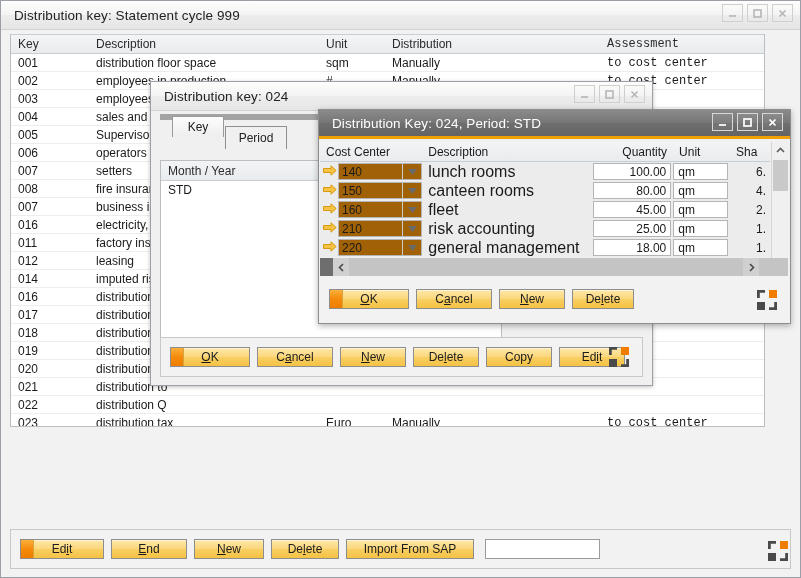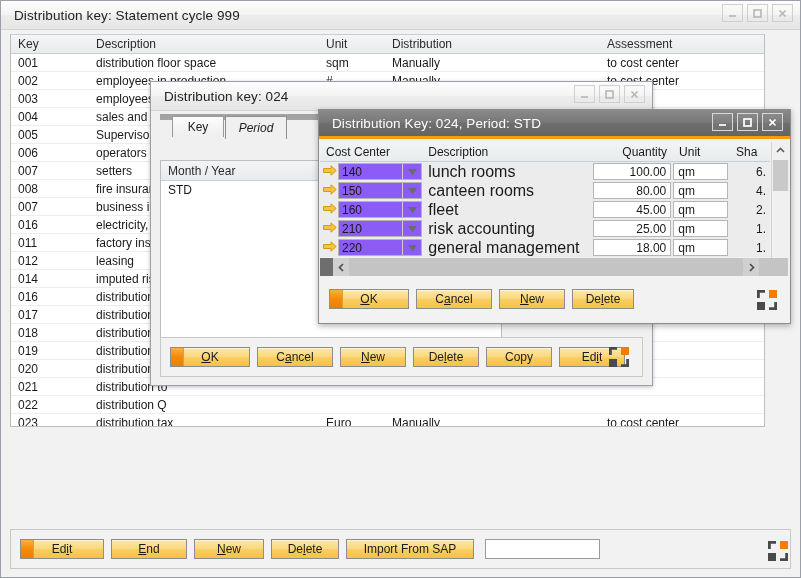--- a/index.html
+++ b/index.html
@@ -62,21 +62,21 @@
   .grid-row{display:flex;height:18px;box-sizing:border-box;align-items:center;border-bottom:1px solid #e6e6e6;}
   .grid-row .cell{padding-left:7px;box-sizing:border-box;overflow:hidden;white-space:nowrap;font-size:12px;}
 
   
   .mainlist{position:absolute;left:9px;top:33px;width:755px;height:393px;
             border:1px solid #b9bec2;border-top:none;background:#fff;overflow:hidden;}
   .mainlist .c-key{width:78px;}
   .mainlist .c-desc{width:230px;}
   .mainlist .c-unit{width:66px;}
   .mainlist .c-dist{width:215px;}
-  .mainlist .c-assess{width:150px;}
+  .mainlist .c-assess{width:150px;font-family:Liberation Mono, monospace;}
   .mainlist .grid-row{border-bottom:1px solid #ededed;}
 
   
   .bottombar{
     position:absolute;left:9px;right:9px;bottom:8px;height:38px;
     background:#f2f2f2;border:1px solid #c8c8c8;
     display:flex;align-items:center;padding-left:9px;
   }
   .corner-logo{position:absolute;right:12px;bottom:16px;}
 
@@ -108,21 +108,21 @@
   }
   .tabstrip{position:absolute;left:9px;top:32px;width:342px;height:23px;}
   .tabstrip .tabline{position:absolute;left:0;top:0;width:342px;height:6px;background:#a3a3a3;}
   .tab{
     position:absolute;top:2px;height:21px;box-sizing:border-box;
     border:1px solid #9a9a9a;border-bottom:none;
     display:flex;align-items:center;justify-content:center;
     font-size:12px;color:#222;padding:0 10px;
     background:linear-gradient(to bottom,#fcfcfc 0%,#eeeeee 100%);
   }
-  .tab.active{background:#f0f0f0;border-color:#8f8f8f;height:23px;top:2px;font-style:italic;}
+  .tab.active{background:#f0f0f0;border-color:#8f8f8f;height:23px;top:12px;}
   .d2list{position:absolute;left:9px;top:54px;width:342px;height:197px;background:#fff;border:1px solid #b9bec2;overflow:hidden;margin-top:24px;}
   .d2list .c-my{width:176px;}
   .d2list .c-de{width:164px;}
   .d2-bottom{
     position:absolute;left:9px;right:9px;bottom:8px;height:38px;
     background:#f2f2f2;border:1px solid #c8c8c8;
     display:flex;align-items:center;padding-left:9px;
   }
 
   
@@ -135,21 +135,21 @@
   .d3head{
     display:flex;height:19px;align-items:center;
     background:linear-gradient(to bottom,#f2f4f5 0%,#e9ecee 100%);
     border-bottom:1px solid #c9ced2;
   }
   .d3head .cell{font-size:12px;padding-left:6px;box-sizing:border-box;white-space:nowrap;overflow:hidden;}
   .d3row{display:flex;height:19px;align-items:center;background:#ececec;}
   .d3row .cc{width:108px;box-sizing:border-box;display:flex;align-items:center;padding-left:3px;}
   .arrow-ico{width:14px;height:11px;flex:0 0 14px;margin-right:1px;}
   .ccbox{
-    flex:1;height:17px;box-sizing:border-box;border:1px solid #b5b5b5;background:#8b5cf6;
+    flex:1;height:17px;box-sizing:border-box;border:1px solid #b5b5b5;background:#a16207;
     display:flex;align-items:center;font-size:12px;padding-left:3px;position:relative;
   }
   .ccbox .drop{
     position:absolute;right:0;top:0;bottom:0;width:18px;
     border-left:1px solid #cdcdcd;display:flex;align-items:center;justify-content:center;
   }
   .d3row .cdesc{width:180px;font-size:16px;padding-left:6px;box-sizing:border-box;white-space:nowrap;overflow:hidden;}
   .d3row .cqty{width:85px;box-sizing:border-box;padding-right:2px;}
   .qtybox{height:17px;box-sizing:border-box;border:1px solid #b5b5b5;background:#fff;
           display:flex;align-items:center;justify-content:flex-end;padding-right:4px;font-size:12px;}

